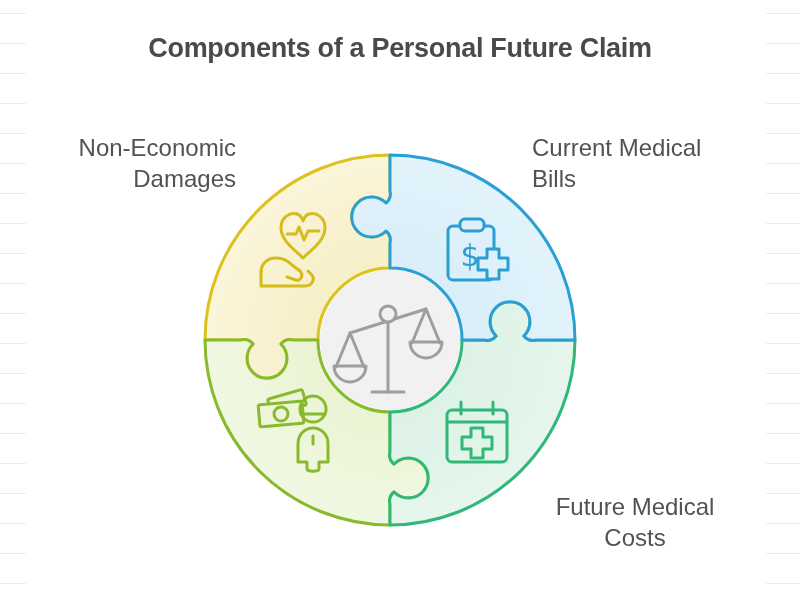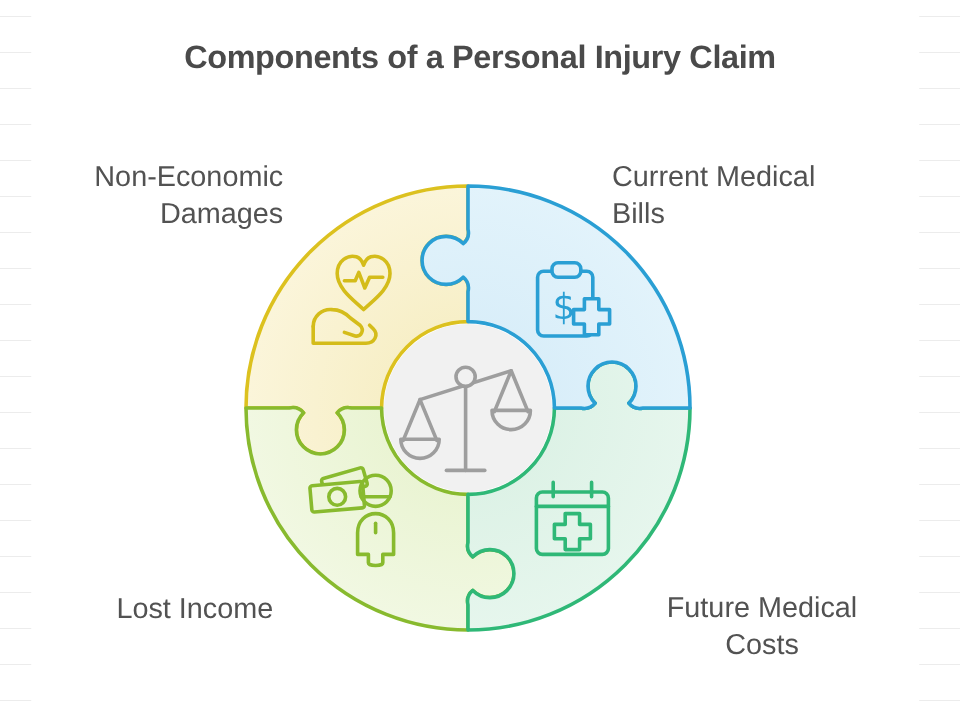--- a/index.html
+++ b/index.html
@@ -12,36 +12,36 @@
   .ruled.left{left:0;width:26px;}
   .ruled.right{left:766px;width:34px;}
   .title{
     position:absolute;left:0;top:33px;width:100%;text-align:center;
     font-size:27px;font-weight:bold;color:#4a4a4a;letter-spacing:-0.3px;
   }
   .seg-label{
     position:absolute;font-size:24px;color:#525252;line-height:31px;
   }
   .lbl-tl{left:40px;top:132px;width:196px;text-align:right;}
-  .lbl-tr{left:510px;top:132px;width:190px;text-align:left;}
+  .lbl-tr{left:532px;top:132px;width:190px;text-align:left;}
   .lbl-bl{left:97px;top:492px;width:220px;text-align:left;white-space:nowrap;}
   .lbl-br{left:540px;top:491px;width:190px;text-align:center;}
   svg{position:absolute;left:0;top:0;}
   .piece{stroke-width:3;stroke-linejoin:round;}
   .icon{fill:none;stroke-width:3;stroke-linecap:round;stroke-linejoin:round;}
 </style>
 </head>
 <body>
 
 <div class="stage">
 
   <div class="ruled left"></div>
   <div class="ruled right"></div>
 
-  <div class="title">Components of a Personal Injury Claim</div>
+  <div class="title">Components of a Personal Future Claim</div>
 
   <svg width="800" height="595" viewBox="0 0 800 595">
     <defs>
       <radialGradient id="gYellow" gradientUnits="userSpaceOnUse" cx="390" cy="340" r="185">
         <stop offset="0.38" stop-color="#f7efc7"></stop>
           <stop offset="1" stop-color="#fbf5da"></stop>
       </radialGradient>
       <radialGradient id="gBlue" gradientUnits="userSpaceOnUse" cx="390" cy="340" r="185">
         <stop offset="0.38" stop-color="#d9eef9"></stop>
           <stop offset="1" stop-color="#e2f3fb"></stop>
@@ -101,15 +101,14 @@
     <g class="icon" stroke="#2fb877">
       <rect x="447" y="410" width="60" height="52" rx="5"></rect>
       <path d="M447 422 L507 422"></path>
       <path d="M461 402 L461 414 M493 402 L493 414"></path>
       <path d="M471 428 h12 v9 h9 v12 h-9 v9 h-12 v-9 h-9 v-12 h9 Z" fill="#e1f4e8"></path>
     </g>
   </svg>
 
   <div class="seg-label lbl-tl">Non-Economic Damages</div>
   <div class="seg-label lbl-tr">Current Medical Bills</div>
-  <div class="seg-label lbl-bl">Lost Income</div>
   <div class="seg-label lbl-br">Future Medical Costs</div>
 </div>
 
 </body></html>

